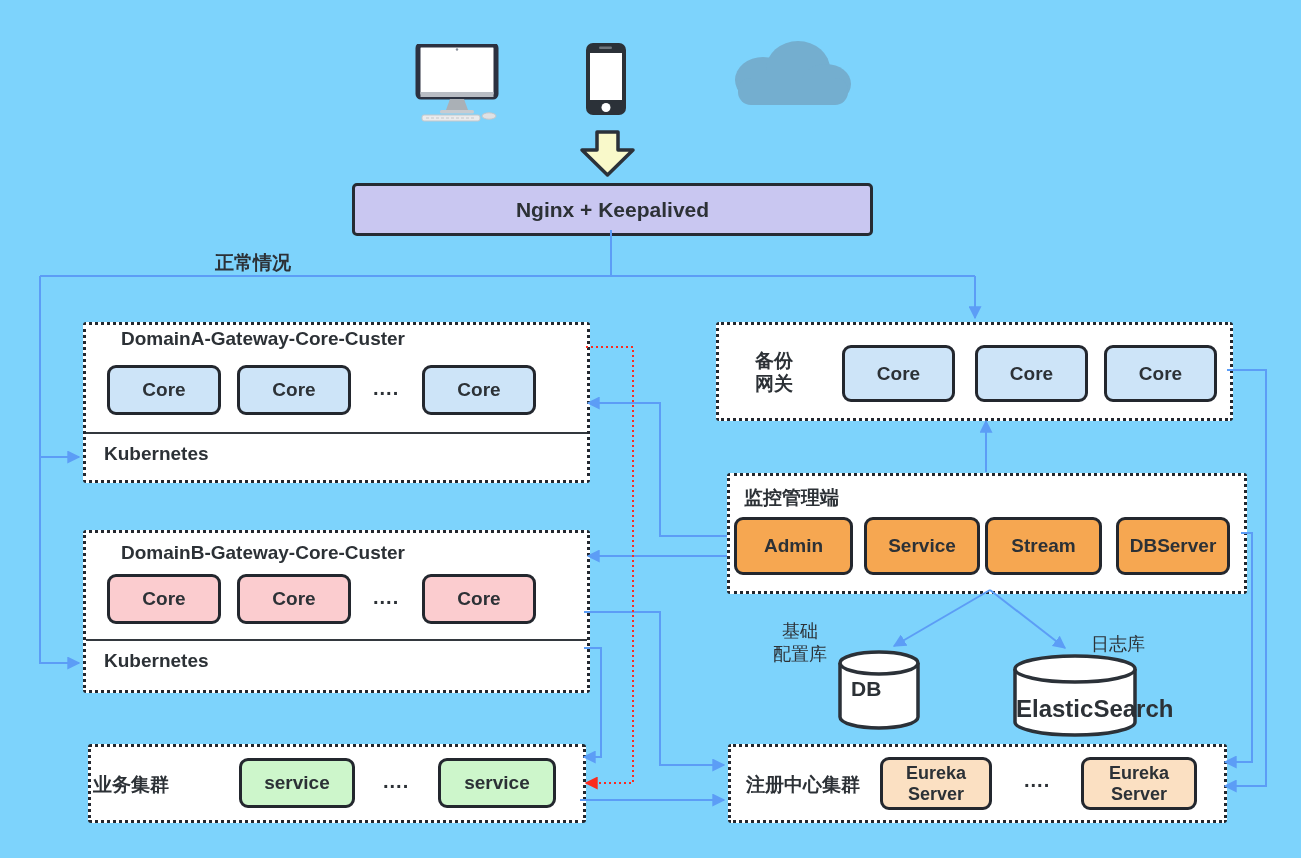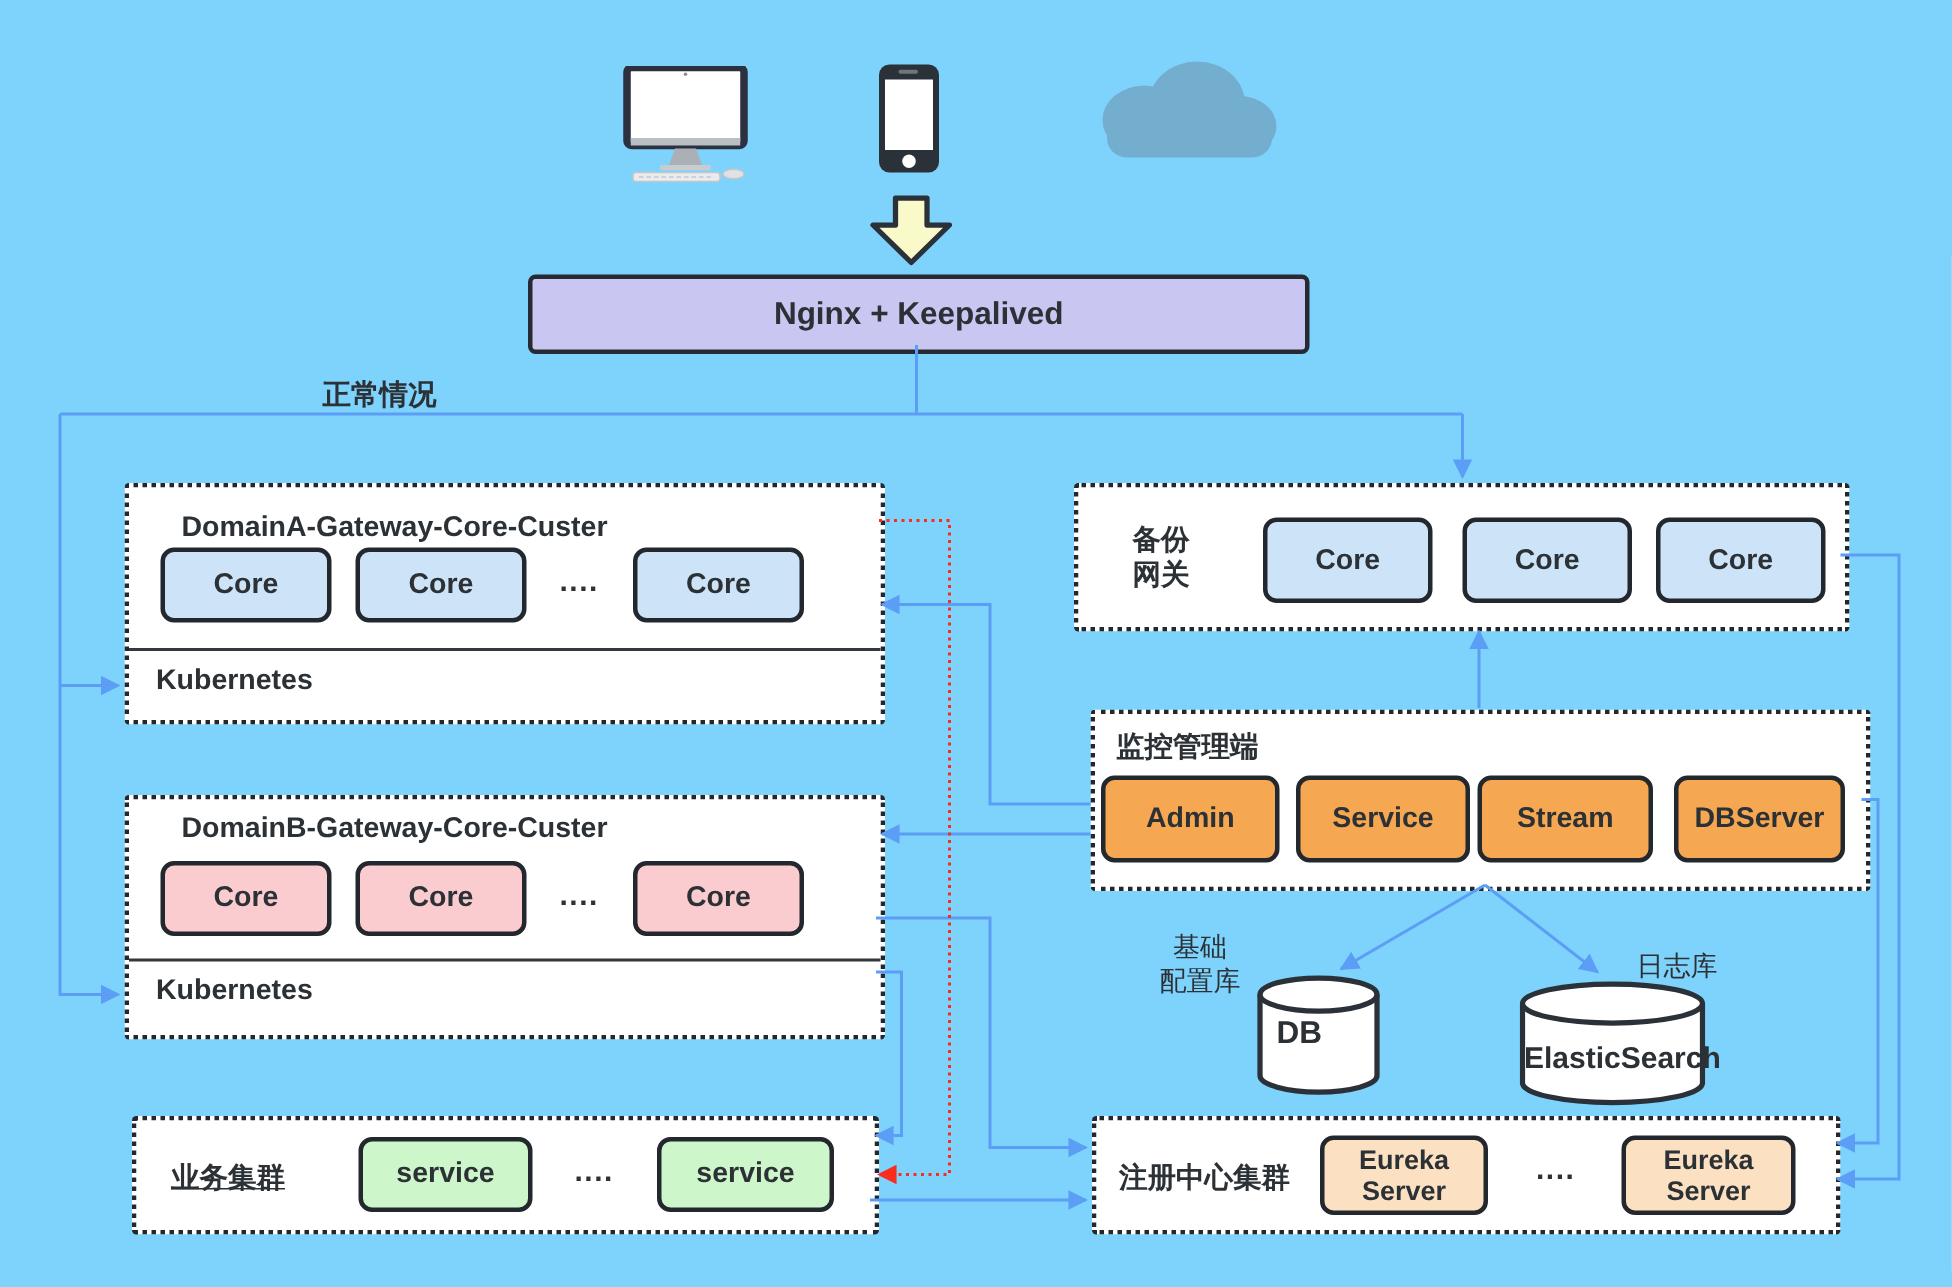--- a/index.html
+++ b/index.html
@@ -103,21 +103,21 @@
     </svg>
   </div>
 
   <div class="abs" style="left:352px;top:183px;width:515px;height:47px;background:#c9c7f1;border:3px solid #262b33;border-radius:5px;display:flex;align-items:center;justify-content:center;font-weight:bold;font-size:21px;z-index:2;">
     <span>Nginx + Keepalived</span>
   </div>
 
   <div class="lbl" style="left:215px;top:250px;">正常情况</div>
 
   <div class="dotbox" style="left:83px;top:322px;width:501px;height:155px;">
-    <div class="lbl" style="left:35px;top:16px;">DomainA-Gateway-Core-Custer</div>
+    <div class="lbl" style="left:35px;top:3px;">DomainA-Gateway-Core-Custer</div>
     <div class="chip blue" style="left:21px;top:40px;width:108px;height:44px;">Core</div>
     <div class="chip blue" style="left:151px;top:40px;width:108px;height:44px;">Core</div>
     <div class="dots" style="left:287px;top:52px;">....</div>
     <div class="chip blue" style="left:336px;top:40px;width:108px;height:44px;">Core</div>
     <div class="divider" style="top:107px;"></div>
     <div class="lbl" style="left:18px;top:118px;">Kubernetes</div>
   </div>
 
   <div class="dotbox" style="left:83px;top:530px;width:501px;height:157px;">
     <div class="lbl" style="left:35px;top:9px;">DomainB-Gateway-Core-Custer</div>
@@ -158,25 +158,25 @@
     </svg>
     <div class="lbl" style="left:13px;top:27px;font-size:21px;">DB</div>
   </div>
 
   <div class="lbl normal-weight" style="left:1085px;top:633px;width:66px;">日志库</div>
   <div class="cyl" style="left:1013px;top:653px;width:124px;height:85px;">
     <svg width="124" height="85" viewBox="0 0 124 85">
       <path d="M2,16 V69 a60,13 0 0 0 120,0 V16" fill="#ffffff" stroke="#2b3138" stroke-width="3.5"></path>
       <ellipse cx="62" cy="16" rx="60" ry="13" fill="#ffffff" stroke="#2b3138" stroke-width="3.5"></ellipse>
     </svg>
-    <div class="lbl" style="left:3px;top:42px;font-size:20px;">ElasticSearch</div>
+    <div class="lbl" style="left:3px;top:42px;font-size:24px;">ElasticSearch</div>
   </div>
 
   <div class="dotbox" style="left:88px;top:744px;width:492px;height:73px;">
-    <div class="lbl" style="left:23px;top:25px;text-decoration:underline;">业务集群</div>
+    <div class="lbl" style="left:2px;top:25px;">业务集群</div>
     <div class="chip green" style="left:148px;top:11px;width:110px;height:44px;">service</div>
     <div class="dots" style="left:292px;top:23px;">....</div>
     <div class="chip green" style="left:347px;top:11px;width:112px;height:44px;">service</div>
   </div>
 
   <div class="dotbox" style="left:728px;top:744px;width:493px;height:73px;">
     <div class="lbl" style="left:15px;top:25px;">注册中心集群</div>
     <div class="chip peach" style="left:149px;top:10px;width:106px;height:47px;font-size:18px;line-height:21px;">Eureka Server</div>
     <div class="dots" style="left:293px;top:22px;">....</div>
     <div class="chip peach" style="left:350px;top:10px;width:110px;height:47px;font-size:18px;line-height:21px;">Eureka Server</div>

